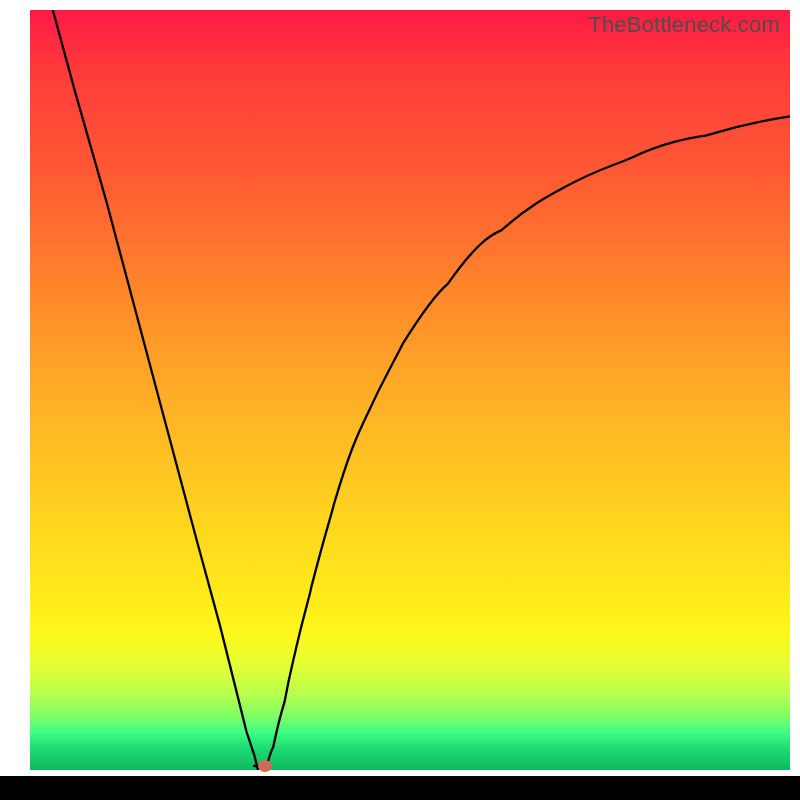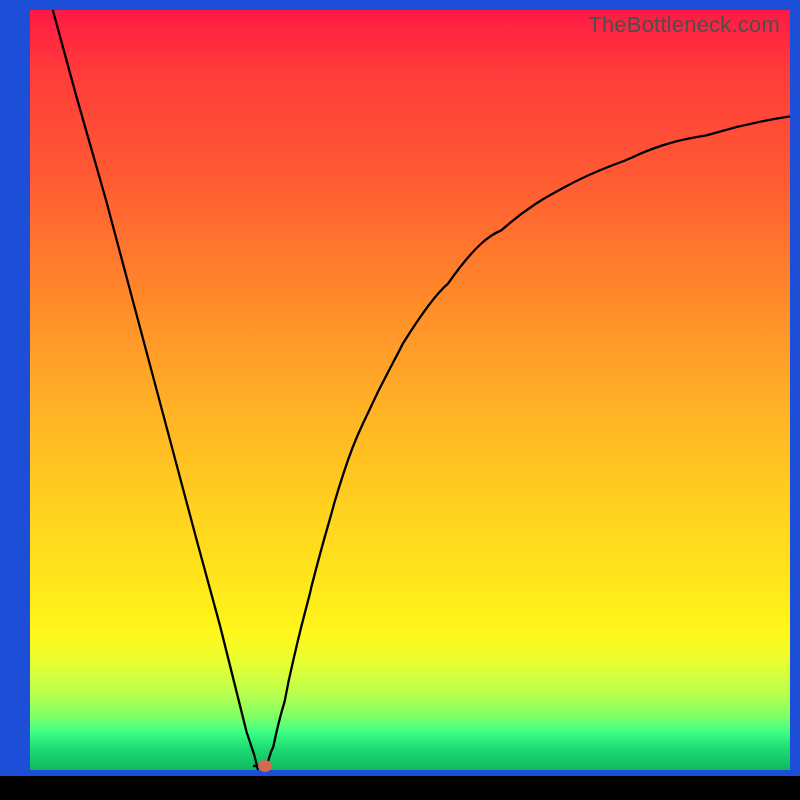--- a/index.html
+++ b/index.html
@@ -8,21 +8,21 @@
     width: 800px;
     height: 800px;
     background: #000;
     font-family: Arial, Helvetica, sans-serif;
     overflow: hidden;
   }
   .chart-outer {
     position: relative;
     width: 800px;
     height: 776px;
-    background: #1d4ed8;
+    background: #ffffff;
   }
   .plot-area {
     position: absolute;
     left: 30px;
     top: 10px;
     width: 760px;
     height: 760px;
     background: linear-gradient(to bottom,
       #ff1a44 0%,
       #ff3b3b 8%,

